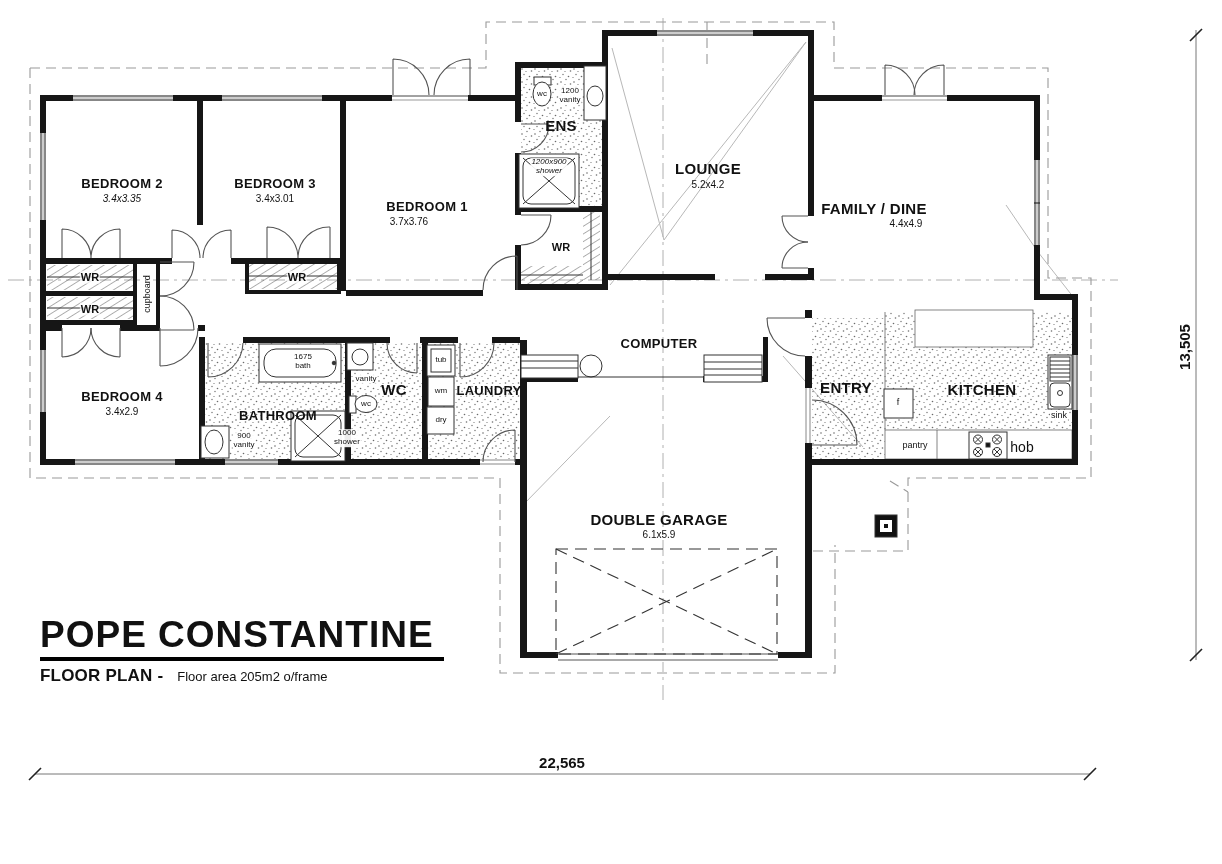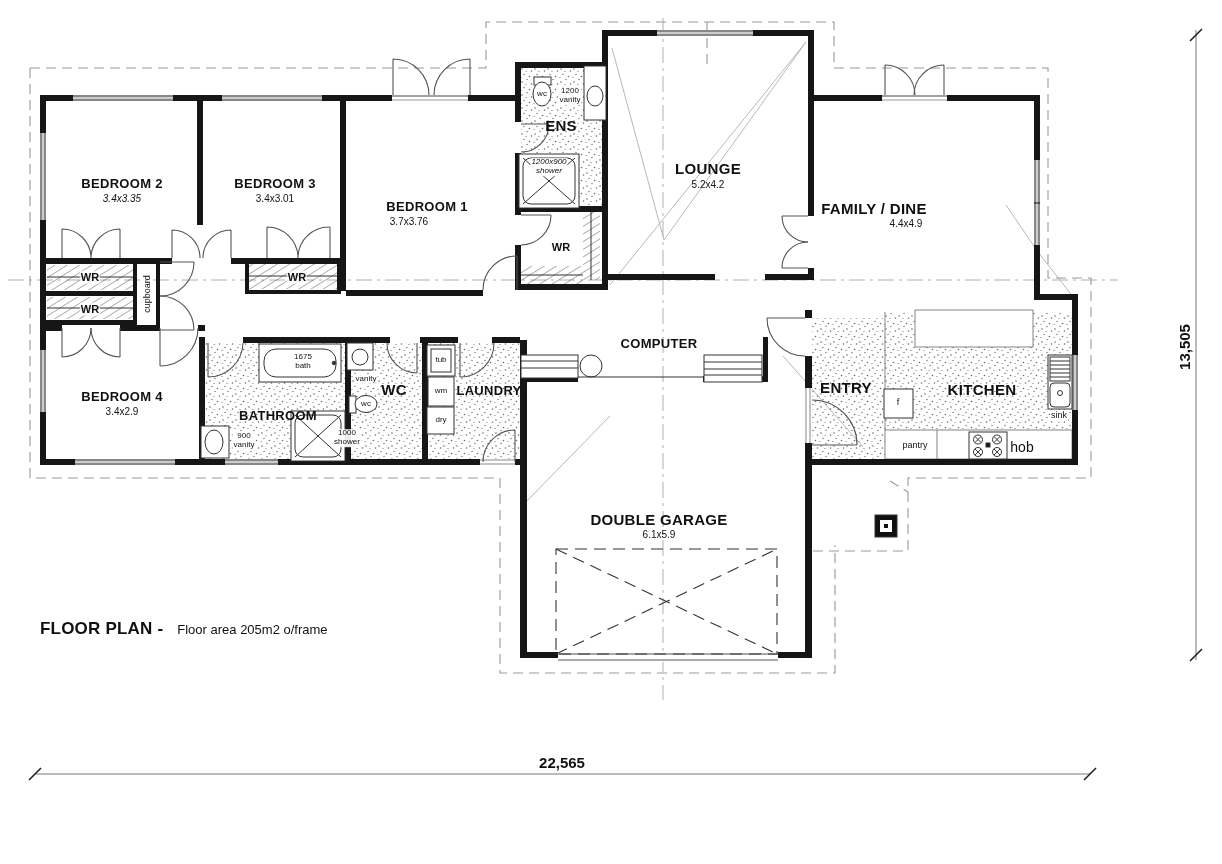--- a/index.html
+++ b/index.html
@@ -440,19 +440,20 @@
 <div class="lbl fix-plain" style="left:441px;top:420px;">dry</div>
 <div class="lbl fix-plain" style="left:898px;top:403px;font-size:9px;">f</div>
 <div class="lbl fix-plain" style="left:915px;top:446px;font-size:9px;">pantry</div>
 <div class="lbl fix-plain" style="left:1022px;top:448px;font-size:14px;">hob</div>
 <div class="lbl fix" style="left:1059px;top:416px;font-size:9px;">sink</div>
 
 <div class="lbl dim" style="left:562px;top:763px;">22,565</div>
 <div class="lbl dim vert" style="left:1185px;top:347px;">13,505</div>
 
 <div id="titleblock">
+  <div id="plan-name">POPE CONSTANTINE</div>
   <div id="plan-sub">
     <span class="a">FLOOR PLAN -</span>
     <span class="b">Floor area 205m2 o/frame</span>
   </div>
 </div>
 
 </div>
 
 </body></html>

